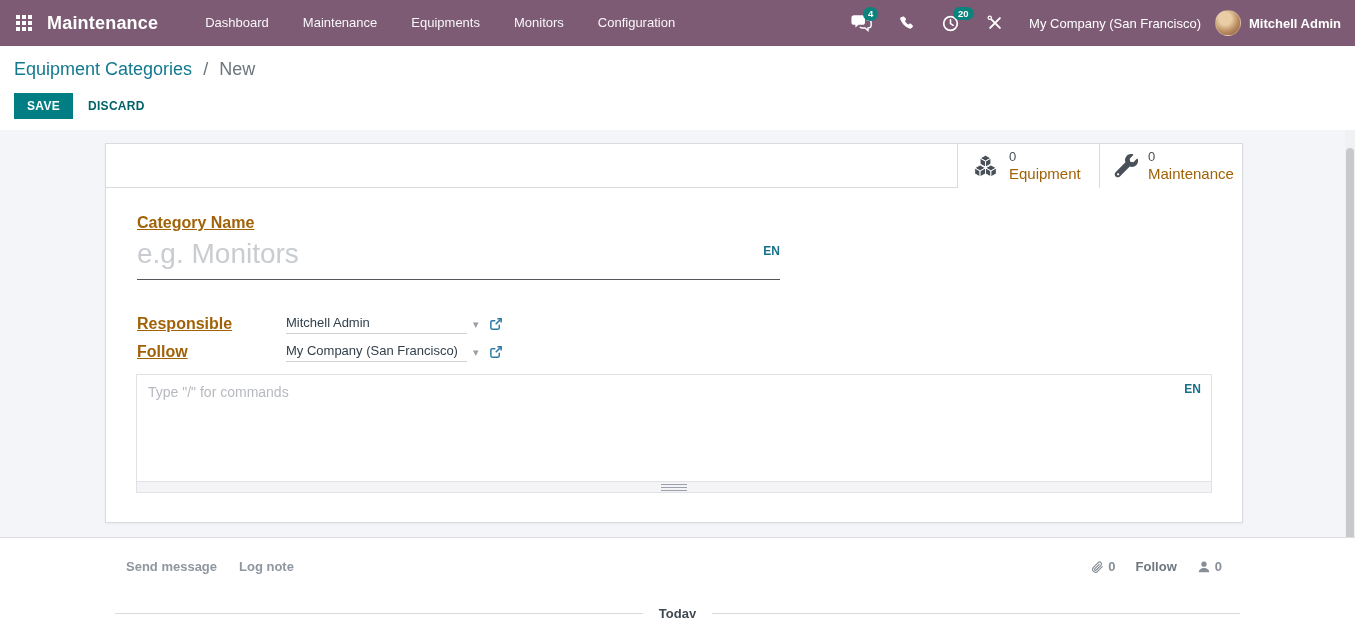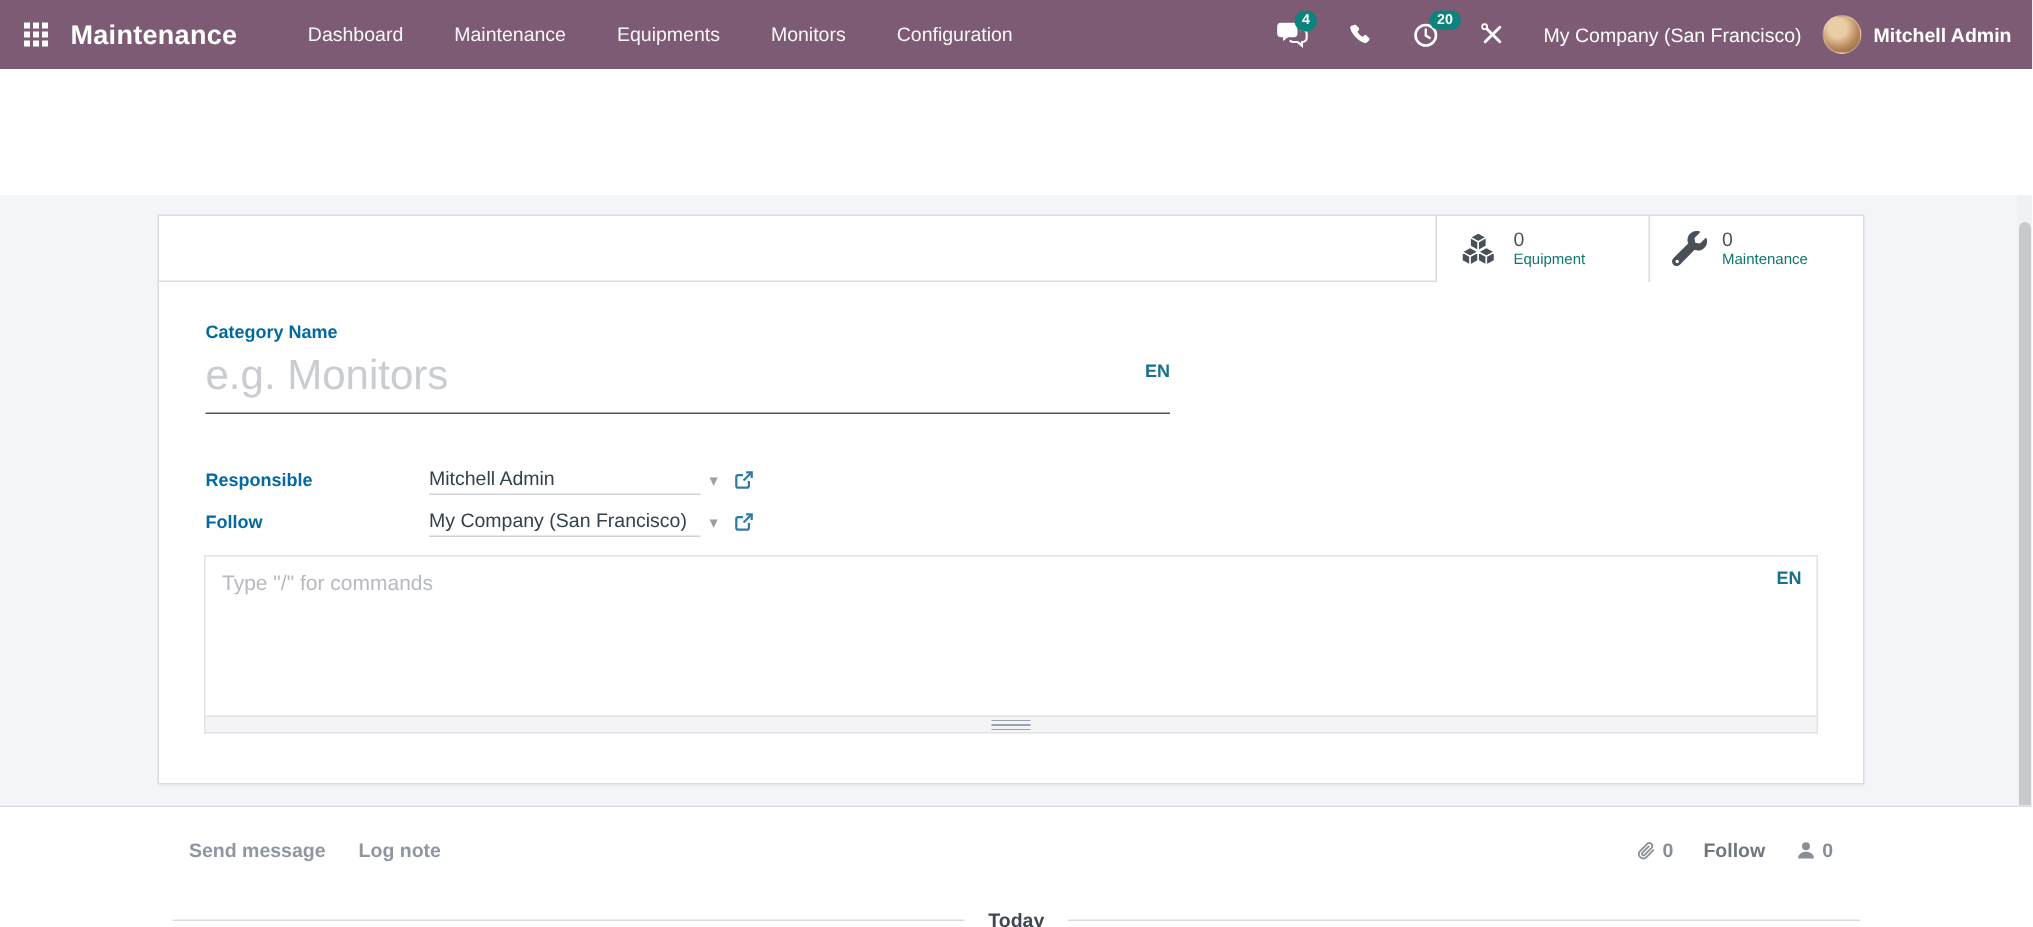--- a/index.html
+++ b/index.html
@@ -47,24 +47,24 @@
   .content{position:absolute;left:0;top:130px;width:1355px;height:407px;background:#f4f5f8;}
   .sheet{position:absolute;left:105px;top:13px;width:1138px;height:380px;background:#fff;
     border:1px solid #d9dbde;box-shadow:0 1px 2px rgba(0,0,0,.05);}
   .sheet-header{position:relative;height:44px;border-bottom:1px solid #d9dbde;}
   .stat-buttons{position:absolute;right:0;top:0;height:44px;display:flex;}
   .stat-btn{width:142px;height:44px;border-left:1px solid #d9dbde;display:flex;align-items:center;
     padding-left:14px;cursor:pointer;background:#fff;}
   .stat-icon{color:#495057;margin-right:10px;display:flex;}
   .stat-text{display:flex;flex-direction:column;line-height:1.15;}
   .stat-value{font-size:13px;color:#495057;}
-  .stat-label{font-size:10px;color:#0f766e;}
+  .stat-label{font-size:15px;color:#a16207;}
 
   .form-body{padding-left:30px;}
-  .field-label{font-size:12px;font-weight:bold;color:#0369a1;}
+  .field-label{font-size:16px;font-weight:bold;color:#a16207;text-decoration:underline;}
   .lbl-category{display:block;margin-top:26px;margin-left:1px;}
   .name-field{position:relative;width:643px;margin-top:2px;margin-left:1px;}
   .name-input{width:100%;border:none;border-bottom:1px solid #53575c;font-size:28px;
     font-family:"Liberation Sans",sans-serif;color:#495057;padding:4px 40px 9px 0;background:transparent;outline:none;}
   .name-input::placeholder{color:#c9ccd0;}
   .lang-tag{position:absolute;right:0;top:10px;font-size:12px;font-weight:bold;color:var(--lang);cursor:pointer;}
 
   .field-rows{margin-top:30px;margin-left:1px;}
   .field-row{display:flex;align-items:center;height:28px;}
   .field-row .row-label{width:149px;}
@@ -158,20 +158,31 @@
         </svg>
       </span>
       <span class="company-name">My Company (San Francisco)</span>
       <span class="user-menu">
         <span class="avatar"></span>
         <span class="user-name">Mitchell Admin</span>
       </span>
     </div>
   </div>
 
+  <div class="control-panel">
+    <div class="breadcrumb">
+      <span class="bc-link">Equipment Categories</span>
+      <span class="bc-sep">/</span>
+      <span class="bc-current">New</span>
+    </div>
+    <div class="cp-buttons">
+      <button class="btn-save">SAVE</button>
+      <button class="btn-discard">DISCARD</button>
+    </div>
+  </div>
 
   <div class="content">
     <div class="sheet">
       <div class="sheet-header">
         <div class="stat-buttons">
           <div class="stat-btn">
             <span class="stat-icon">
               <svg width="27" height="26" viewBox="0 0 24 24" fill="#495057" stroke="#fff" stroke-width="0.9" stroke-linejoin="round">
                 <polygon points="12,2 17,4.8 12,7.6 7,4.8"></polygon>
                 <polygon points="7,4.8 12,7.6 12,13 7,10.2"></polygon>

